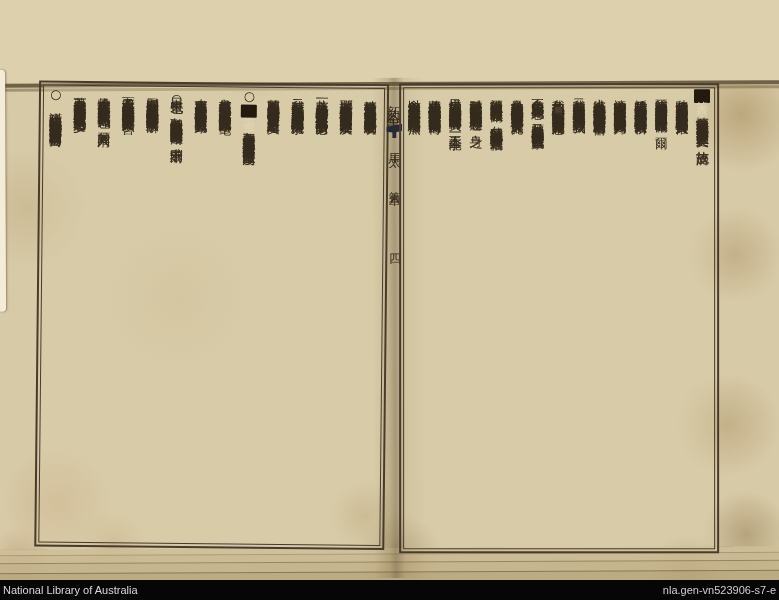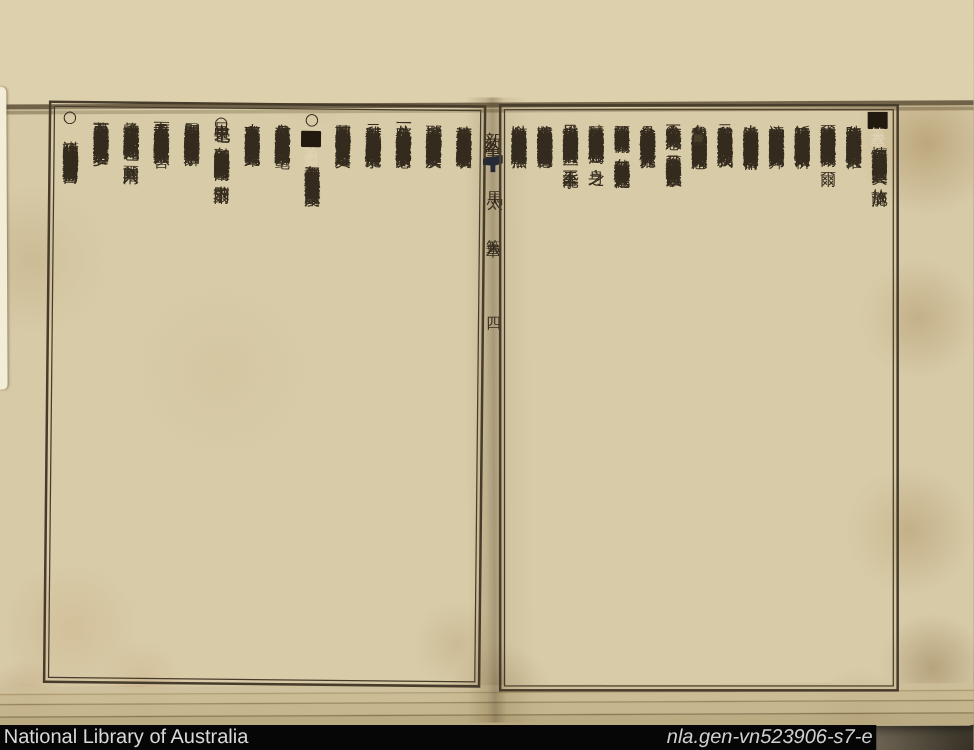--- a/index.html
+++ b/index.html
@@ -79,26 +79,26 @@
   }
   .fold-title{font-size:14px;letter-spacing:4px;margin-inline-end:9px;}
   .fold-book{font-size:13px;letter-spacing:3px;margin-inline-end:34px;}
   .fold-chap{font-size:11.5px;letter-spacing:1.5px;margin-inline-end:58px;}
   .fold-page{font-size:12px;}
   .collation-mark{
     display:inline-block;width:16px;height:14px;margin:5px 0 4px 0;background:#262a35;
     clip-path:polygon(0% 22%, 100% 0%, 100% 48%, 62% 60%, 62% 100%, 38% 100%, 38% 60%, 0% 55%);
   }
   .bar{
-    position:absolute;left:0;top:580px;width:701px;height:20px;background:#060606;
+    position:absolute;left:0;top:580px;width:779px;height:20px;background:#060606;
     display:flex;justify-content:space-between;align-items:center;
-    font-family:"Liberation Sans","DejaVu Sans",sans-serif;font-size:16px;color:#d8d8d8;
+    font-family:"Liberation Sans","DejaVu Sans",sans-serif;font-size:11px;color:#d8d8d8;
     padding:0 3px;box-sizing:border-box;z-index:10;
   }
-  .bar .right{color:#cfcfcf;font-style:italic;}
+  .bar .right{color:#cfcfcf;}
 </style>
 </head>
 <body>
 
 <div class="photo">
   <div class="book">
     <div class="top-leaf"></div>
     <div class="bottom-edges"></div>
     <div class="edge-strip"></div>
     <div class="gutter"></div>

